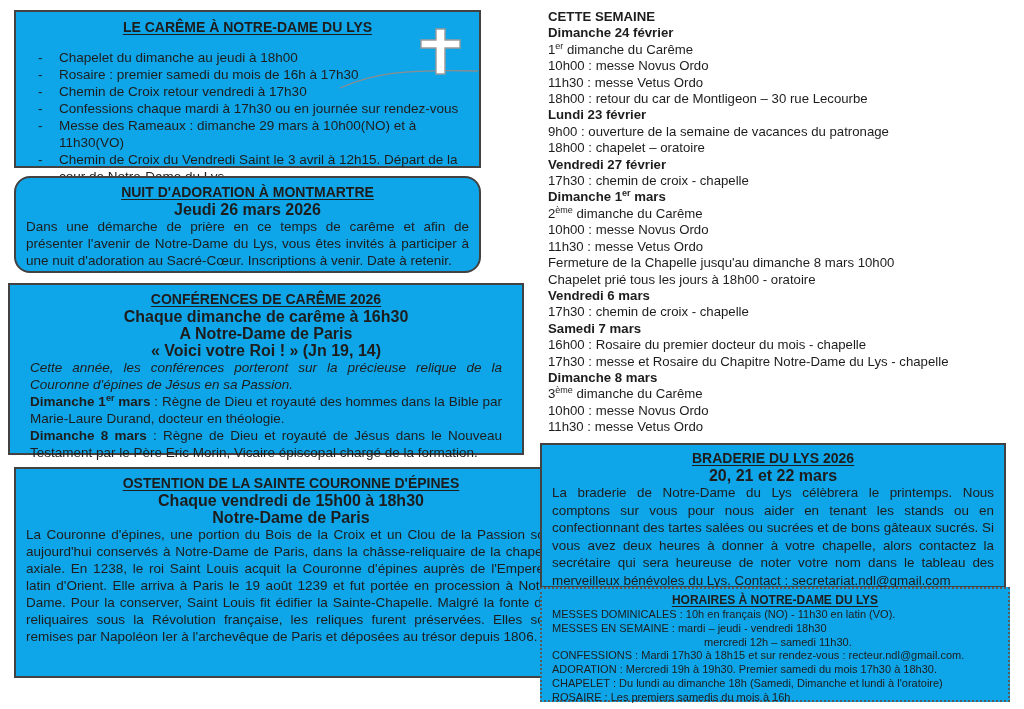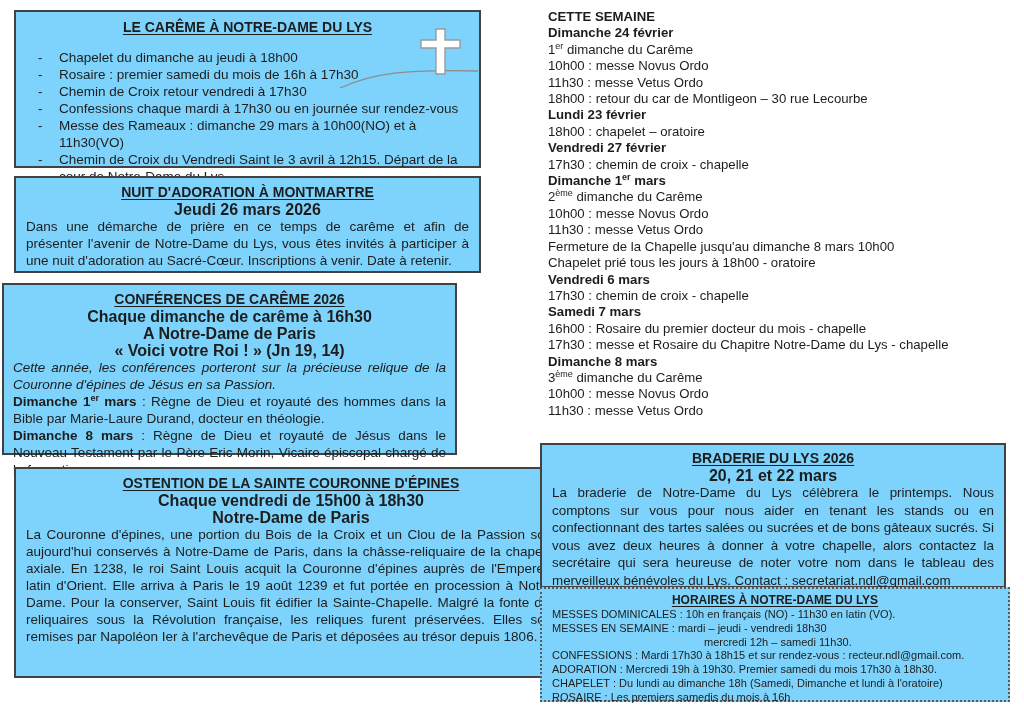--- a/index.html
+++ b/index.html
@@ -1,37 +1,37 @@
 <!DOCTYPE html>
 <html><head>
 <meta charset="utf-8">
 <style>
   html,body{margin:0;padding:0;background:#fff;}
   body{width:1024px;height:709px;position:relative;overflow:hidden;
        font-family:"Liberation Sans",sans-serif;color:#1d1d1d;}
-  .box{position:absolute;border:2px solid #424242;background:#7dd3fc;box-sizing:border-box;}
+  .box{position:absolute;border:2px solid #424242;background:#0ea5e9;box-sizing:border-box;}
   .box-title{text-align:center;font-weight:bold;font-size:14px;line-height:17px;
              text-decoration:underline;text-underline-offset:2px;}
   .box-sub{text-align:center;font-weight:bold;font-size:16px;line-height:17px;}
   .body-text{font-size:13.5px;line-height:17px;text-align:justify;margin:0;}
   .italic{font-style:italic;}
   sup{font-size:9px;line-height:0;vertical-align:super;}
 
   
   #careme-box{left:14px;top:10px;width:467px;height:158px;padding:7px 12px;}
   #careme-box ul{list-style:none;margin:13px 0 0 0;padding:0;font-size:13.5px;line-height:17px;}
   #careme-box li{position:relative;padding-left:31px;}
   #careme-box li::before{content:"-";position:absolute;left:10px;}
   #cross-illustration{position:absolute;left:322px;top:14px;}
 
   
-  #adoration-box{left:14px;top:176px;width:467px;height:97px;padding:6px 10px;}
+  #adoration-box{left:14px;top:176px;width:467px;height:97px;padding:6px 10px;border-radius:16px;}
 
   
-  #conferences-box{left:2px;top:283px;width:455px;height:172px;padding:6px 9px;}
+  #conferences-box{left:8px;top:283px;width:516px;height:172px;padding:6px 20px;}
 
   
   #ostention-box{left:14px;top:467px;width:554px;height:211px;padding:6px 10px;}
 
   
   #cette-semaine{position:absolute;left:548px;top:9px;width:462px;font-size:13.2px;}
   #cette-semaine .heading{font-weight:bold;line-height:16.4px;}
   .cs-line{line-height:16.4px;}
   .cs-line.bold{font-weight:bold;}
 
@@ -90,20 +90,21 @@
 
 <div id="cette-semaine">
   <div class="heading">CETTE SEMAINE</div>
   <div>
       <div class="cs-line bold"><span>Dimanche 24 février</span></div>
       <div class="cs-line"><span>1</span><sup>er</sup><span> dimanche du Carême</span></div>
       <div class="cs-line"><span>10h00 : messe Novus Ordo</span></div>
       <div class="cs-line"><span>11h30 : messe Vetus Ordo</span></div>
       <div class="cs-line"><span>18h00 : retour du car de Montligeon – 30 rue Lecourbe</span></div>
       <div class="cs-line bold"><span>Lundi 23 février</span></div>
+      <div class="cs-line"><span>9h00 : ouverture de la semaine de vacances du patronage</span></div>
       <div class="cs-line"><span>18h00 : chapelet – oratoire</span></div>
       <div class="cs-line bold"><span>Vendredi 27 février</span></div>
       <div class="cs-line"><span>17h30 : chemin de croix - chapelle</span></div>
       <div class="cs-line bold"><span>Dimanche 1</span><sup>er</sup><span> mars</span></div>
       <div class="cs-line"><span>2</span><sup>ème</sup><span> dimanche du Carême</span></div>
       <div class="cs-line"><span>10h00 : messe Novus Ordo</span></div>
       <div class="cs-line"><span>11h30 : messe Vetus Ordo</span></div>
       <div class="cs-line"><span>Fermeture de la Chapelle jusqu'au dimanche 8 mars 10h00</span></div>
       <div class="cs-line"><span>Chapelet prié tous les jours à 18h00 - oratoire</span></div>
       <div class="cs-line bold"><span>Vendredi 6 mars</span></div>

